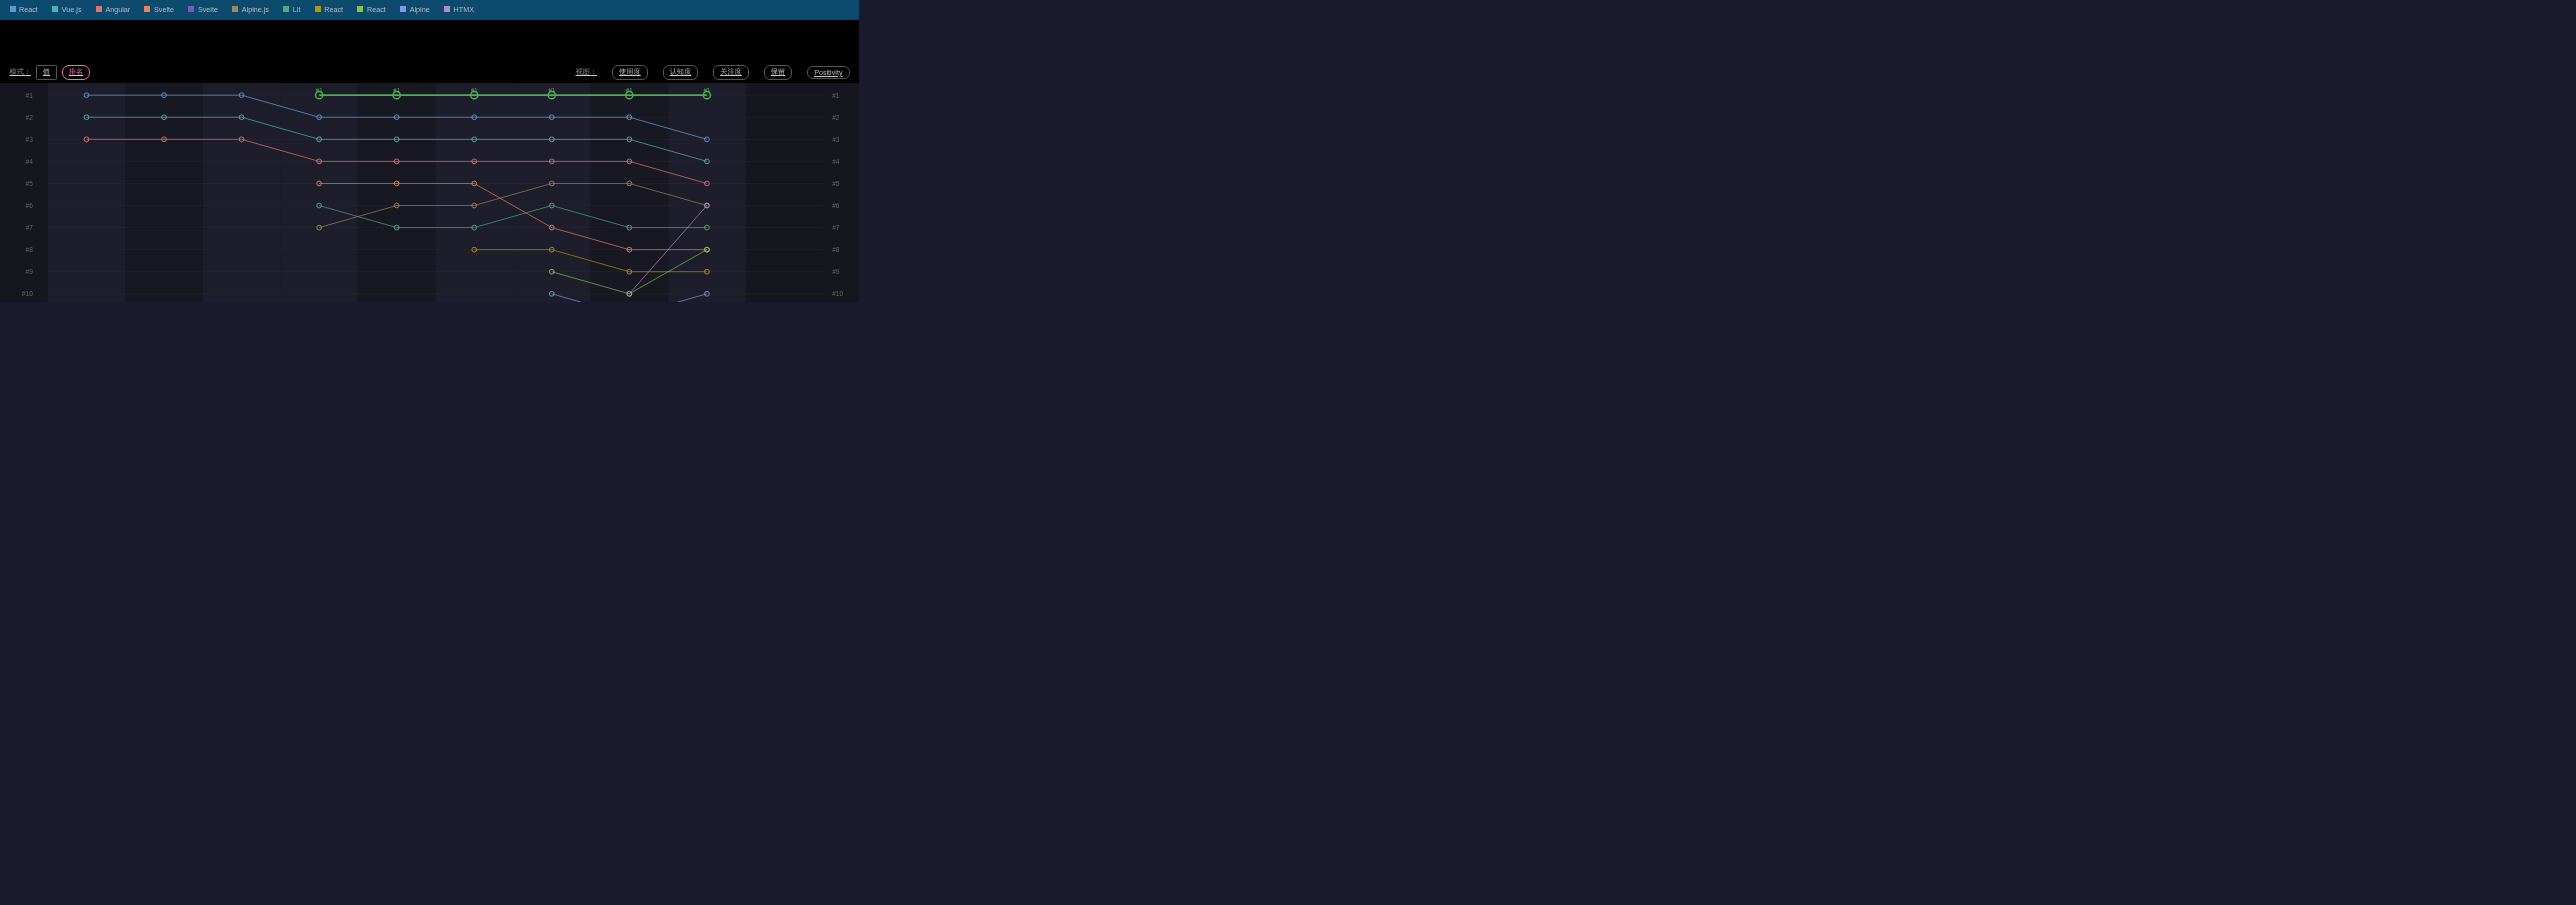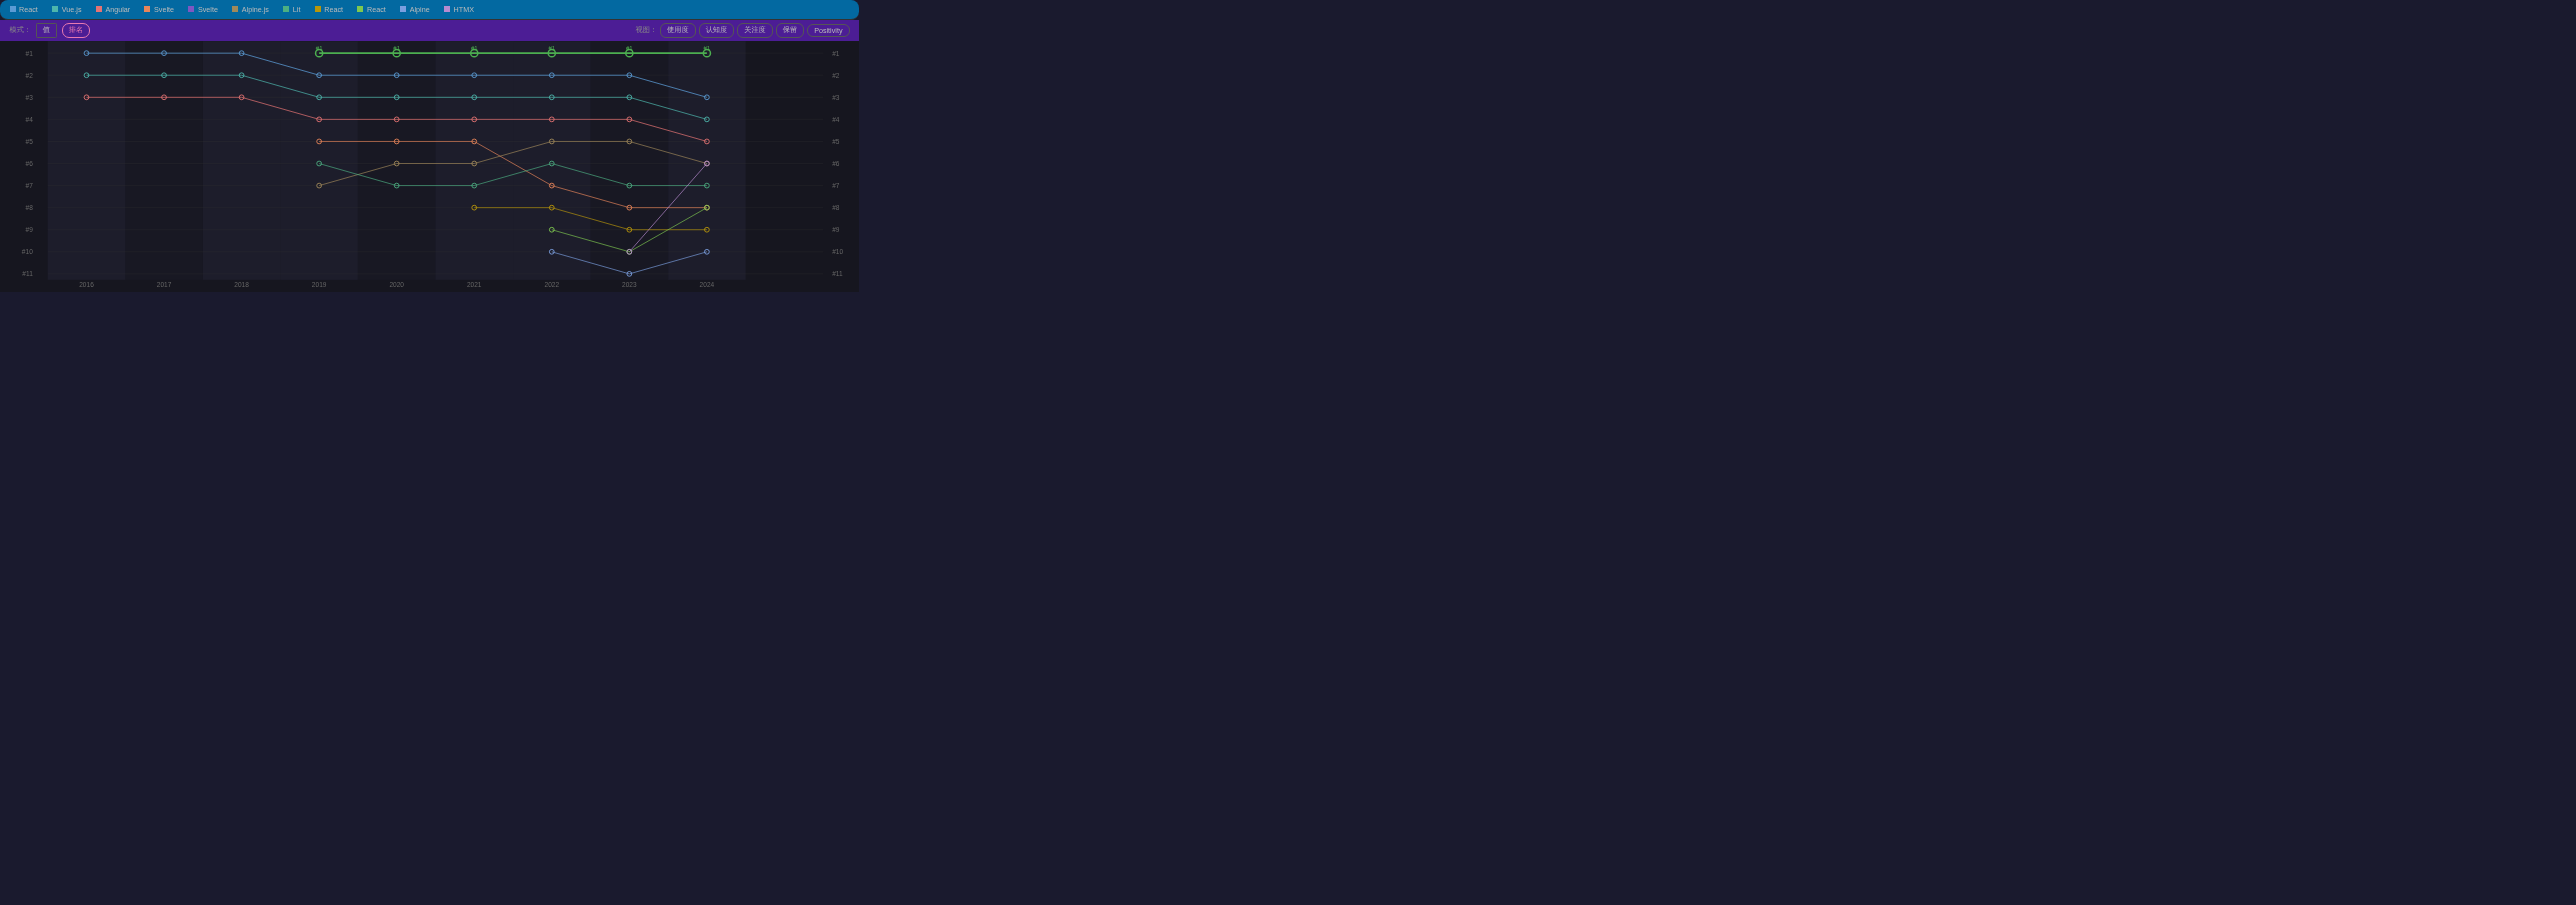--- a/index.html
+++ b/index.html
@@ -11,24 +11,23 @@
       width: 859px;
       height: 302px;
       overflow: hidden;
     }
 
     .legend-bar {
       display: flex;
       align-items: center;
       gap: 14.3px;
       padding: 4.8px 9.5px;
-      background: #0369a1;
+      background: #0c4a6e;
       border-bottom: 0.6px solid #333;
       flex-wrap: wrap;
-      border-radius: 8px;
     }
 
     .legend-item {
       display: flex;
       align-items: center;
       gap: 3.6px;
       cursor: pointer;
     }
 
     .legend-color {
@@ -40,21 +39,22 @@
     .legend-label {
       color: #bbb;
       font-size: 7.2px;
     }
 
     .controls-bar {
       display: flex;
       align-items: flex-end;
       justify-content: space-between;
       padding: 3.6px 9.5px;
-      background: #4c1d95;
+      background: #000000;
+      text-decoration: underline;
     }
 
     .mode-section {
       display: flex;
       align-items: center;
       gap: 4.8px;
     }
 
     .mode-label {
       color: #888;
@@ -73,21 +73,22 @@
 
     .mode-btn.active {
       color: #e879b0;
       border-color: #e879b0;
       border-radius: 7px;
     }
 
     .view-section {
       display: flex;
       align-items: center;
-      gap: 3px;
+      gap: 15px;
+      margin-top: 42px;
     }
 
     .view-label {
       color: #888;
       font-size: 7.2px;
     }
 
     .view-btn {
       padding: 1.2px 6px;
       border: 0.6px solid #555;

